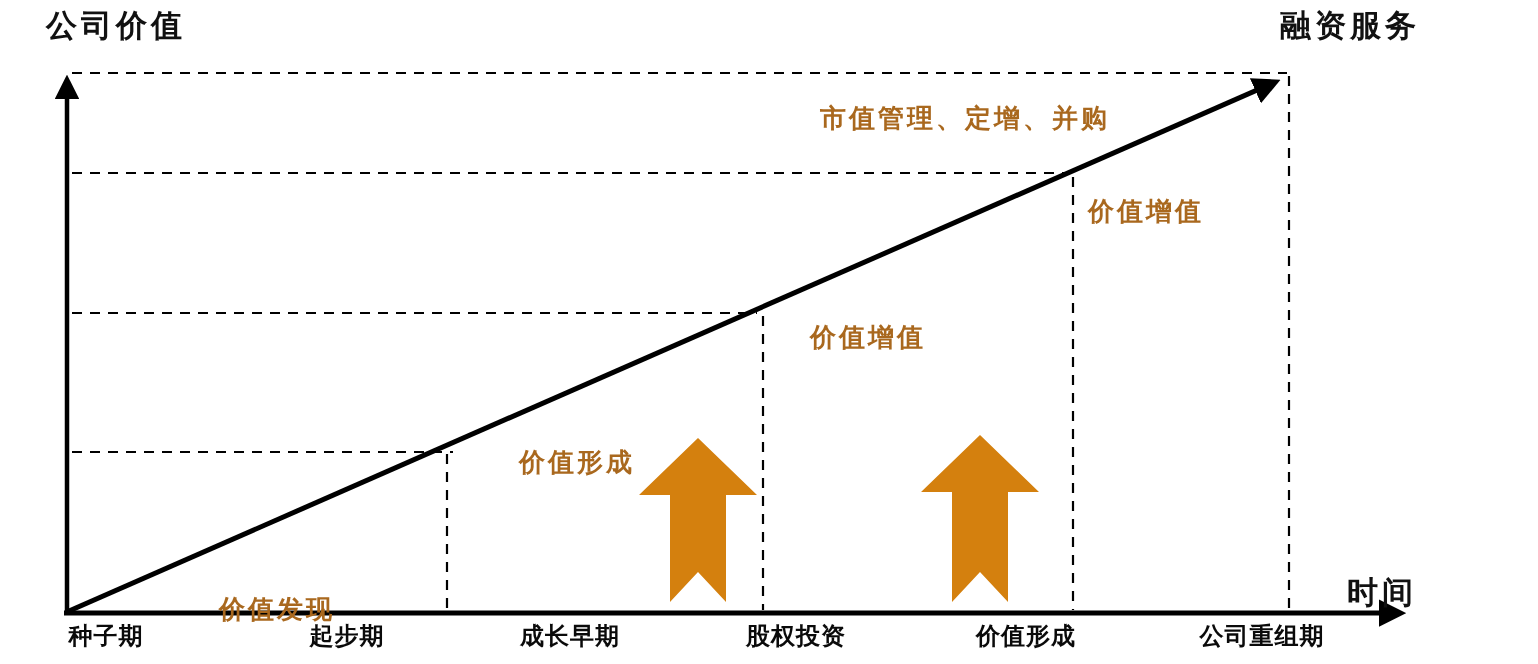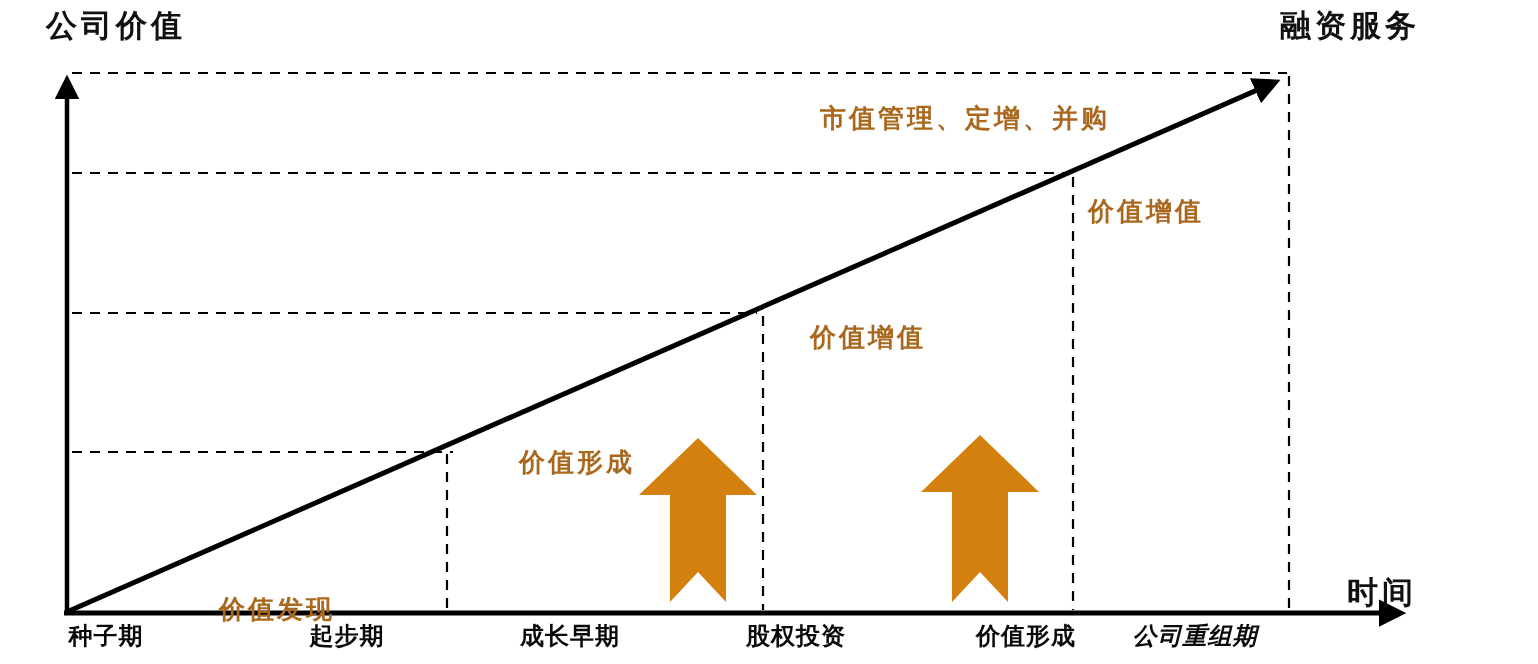--- a/index.html
+++ b/index.html
@@ -94,15 +94,15 @@
   <div class="txt label-orange" style="left:1088px; top:198px;font-family:Liberation Serif, serif;">价值增值</div>
   <div class="txt label-orange" style="left:810px; top:323px;">价值增值</div>
   <div class="txt label-orange" style="left:519px; top:448px;">价值形成</div>
   <div class="txt label-orange" style="left:219px; top:550px;margin-top:45px;">价值发现</div>
 
   <div class="txt stage-label" style="left:106px;">种子期</div>
   <div class="txt stage-label" style="left:347px;">起步期</div>
   <div class="txt stage-label" style="left:570px;">成长早期</div>
   <div class="txt stage-label" style="left:796px;">股权投资</div>
   <div class="txt stage-label" style="left:1026px;">价值形成</div>
-  <div class="txt stage-label" style="left:1195px;font-style:italic;">公司重组期</div>
+  <div class="txt stage-label" style="left:1262px;">公司重组期</div>
 
 </div>
 
 </body></html>

